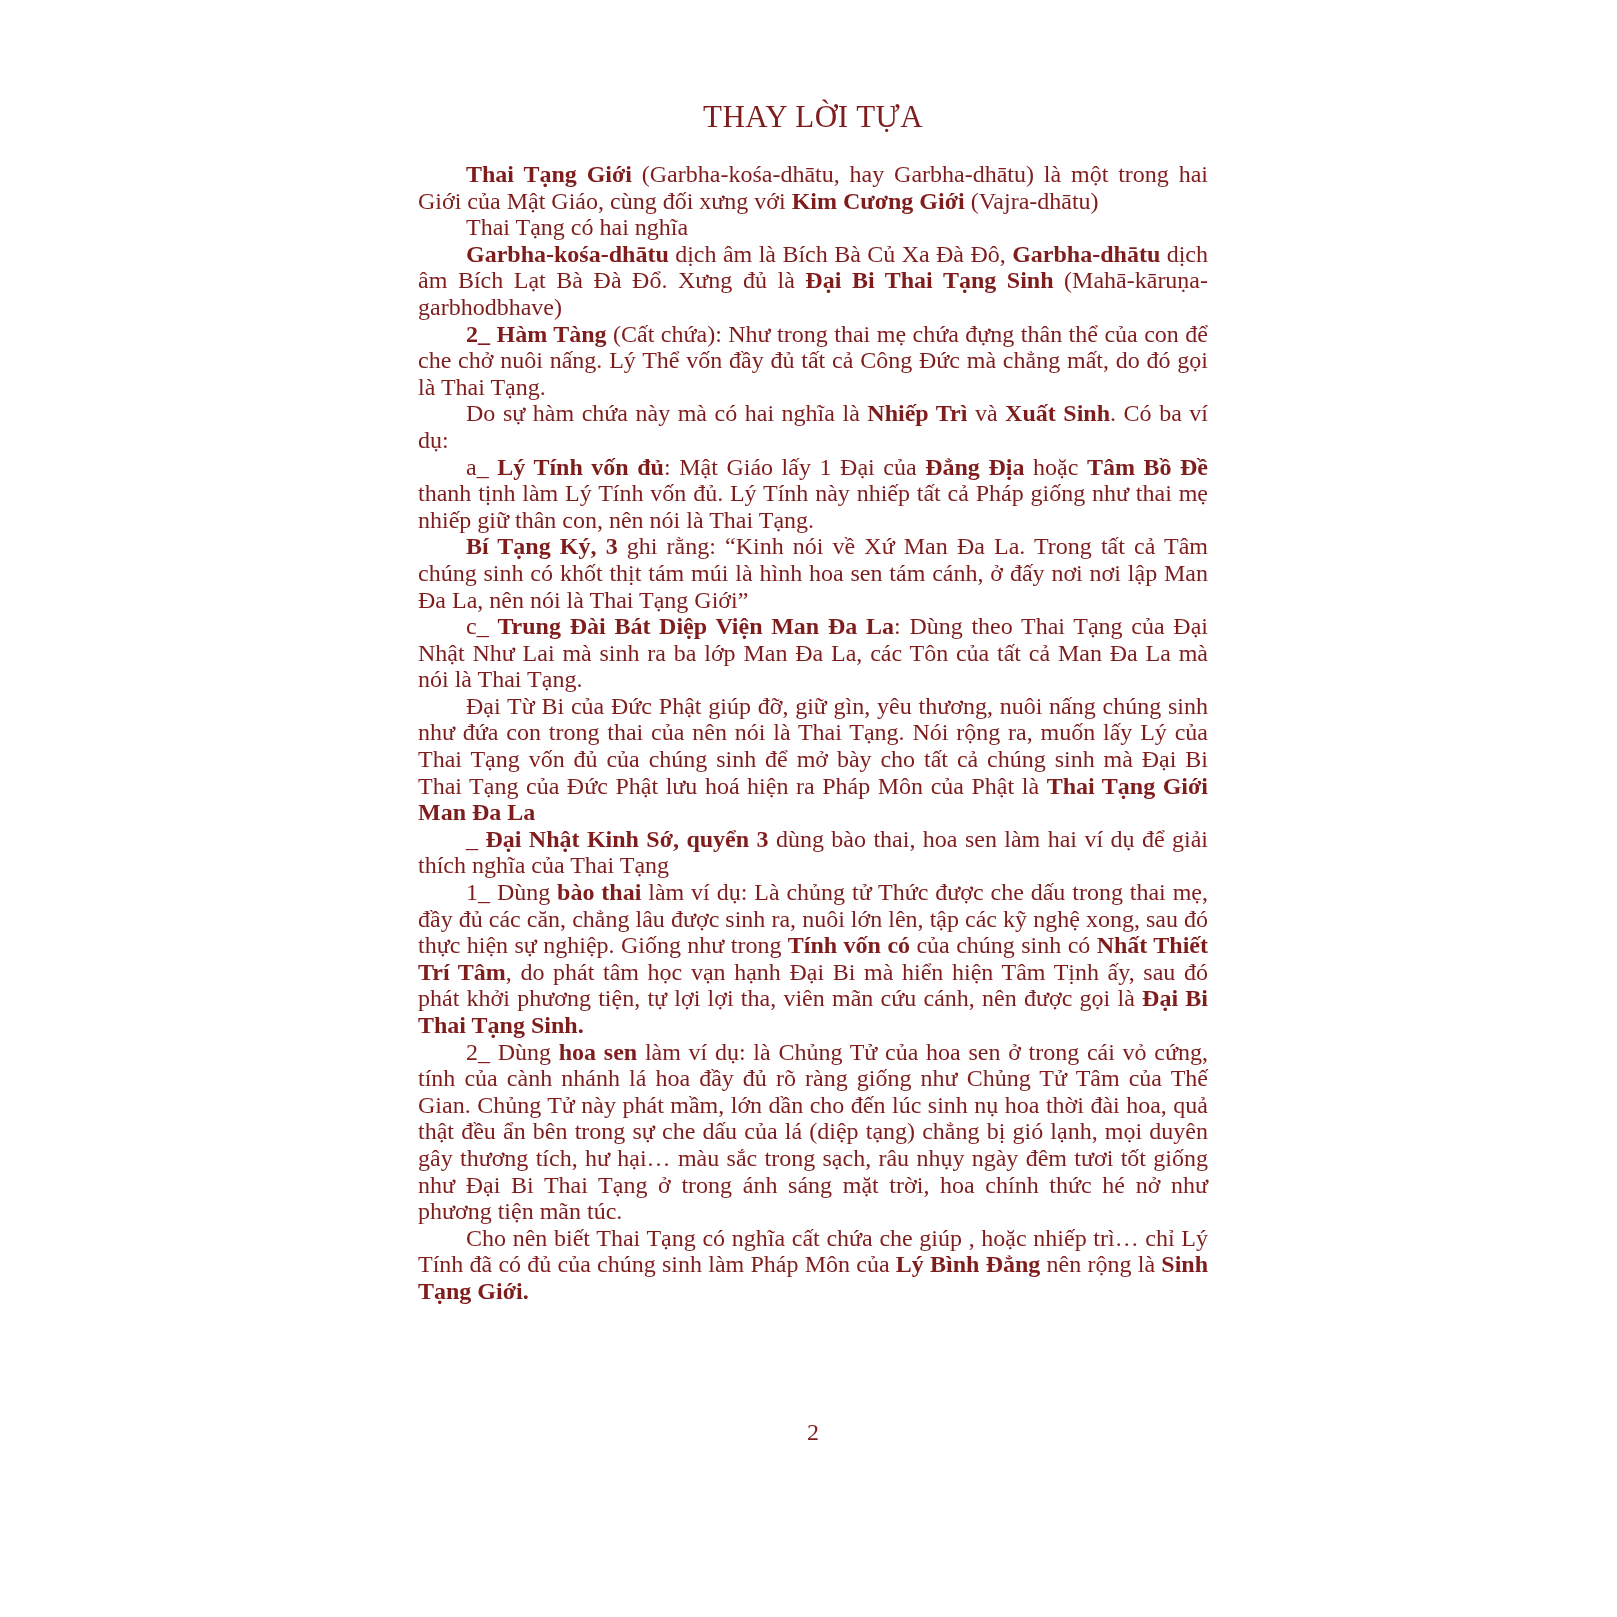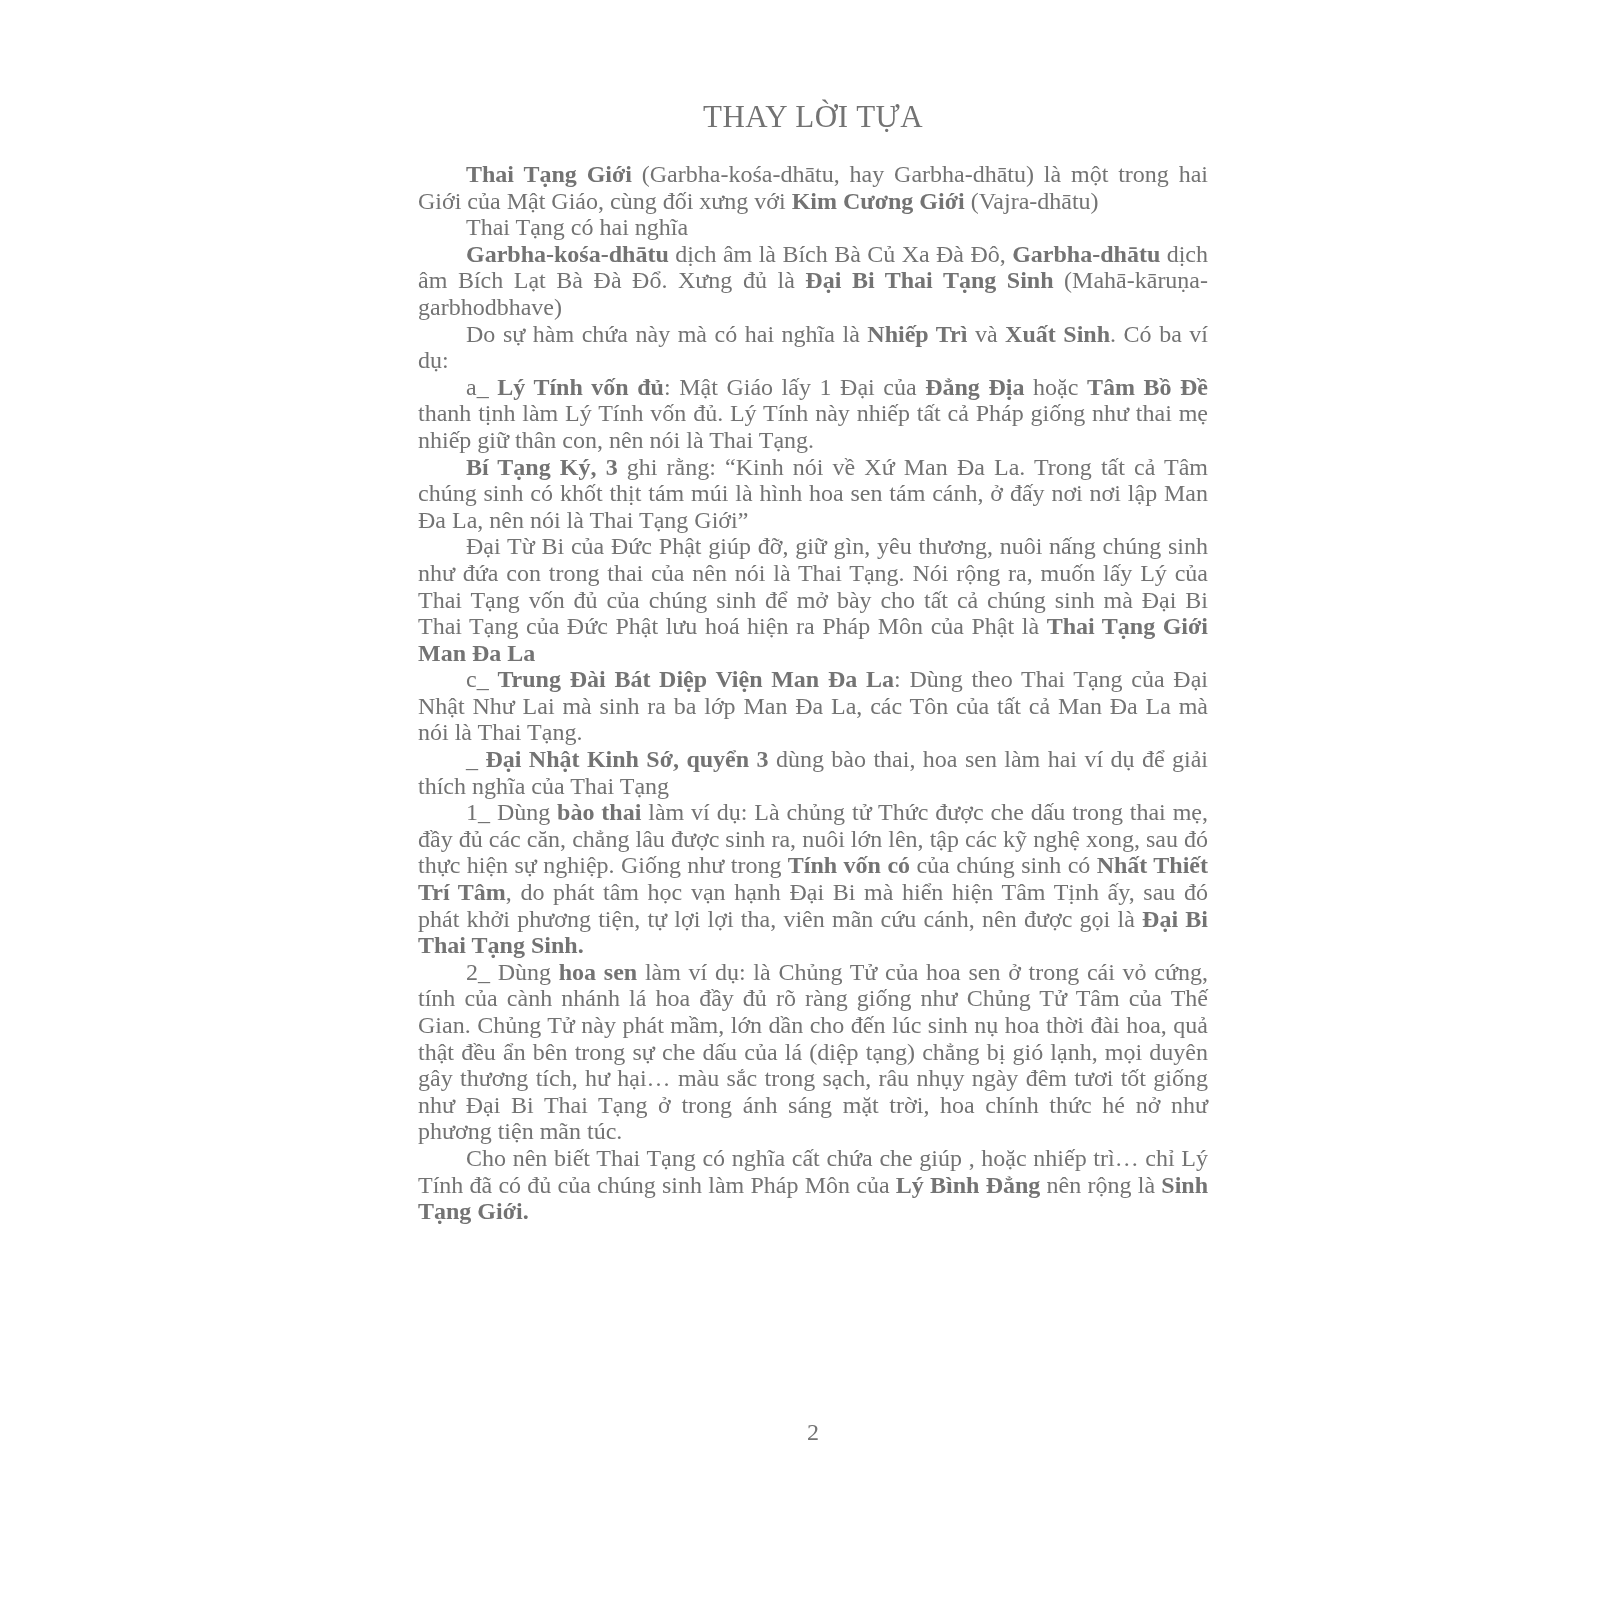--- a/index.html
+++ b/index.html
@@ -1,21 +1,21 @@
 <!DOCTYPE html>
 <html><head>
 <meta charset="utf-8">
 <style>
   html, body { margin: 0; padding: 0; background: #ffffff; }
   .page {
     position: relative;
     width: 1617px;
     height: 1617px;
     background: #ffffff;
-    color: #737373;
+    color: #7f1d1d;
     font-family: "Liberation Serif", "DejaVu Serif", serif;
     overflow: hidden;
   }
   .doc-title {
     position: absolute;
     top: 99px;
     left: 418px;
     width: 790px;
     margin: 0;
     font-size: 31px;
@@ -52,25 +52,26 @@
 </head>
 <body>
 
 <div class="page">
   <h1 class="doc-title">THAY LỜI TỰA</h1>
 
   <div class="doc-body">
       <p class="para"><span class="b">Thai Tạng Giới</span><span class="n"> (Garbha-kośa-dhātu, hay Garbha-dhātu) là một trong hai Giới của Mật Giáo, cùng đối xưng với </span><span class="b">Kim Cương Giới</span><span class="n"> (Vajra-dhātu)</span></p>
       <p class="para"><span class="n">Thai Tạng có hai nghĩa</span></p>
       <p class="para"><span class="b">Garbha-kośa-dhātu</span><span class="n"> dịch âm là Bích Bà Củ Xa Đà Đô, </span><span class="b">Garbha-dhātu</span><span class="n"> dịch âm Bích Lạt Bà Đà Đổ. Xưng đủ là </span><span class="b">Đại Bi Thai Tạng Sinh</span><span class="n"> (Mahā-kāruṇa-garbhodbhave)</span></p>
+      <p class="para"><span class="b">2_ Hàm Tàng</span><span class="n"> (Cất chứa): Như trong thai mẹ chứa đựng thân thể của con để che chở nuôi nấng. Lý Thể vốn đầy đủ tất cả Công Đức mà chẳng mất, do đó gọi là Thai Tạng.</span></p>
       <p class="para"><span class="n">Do sự hàm chứa này mà có hai nghĩa là </span><span class="b">Nhiếp Trì</span><span class="n"> và </span><span class="b">Xuất Sinh</span><span class="n">. Có ba ví dụ:</span></p>
       <p class="para"><span class="n">a_ </span><span class="b">Lý Tính vốn đủ</span><span class="n">: Mật Giáo lấy 1 Đại của </span><span class="b">Đẳng Địa</span><span class="n"> hoặc </span><span class="b">Tâm Bồ Đề</span><span class="n"> thanh tịnh làm Lý Tính vốn đủ. Lý Tính này nhiếp tất cả Pháp giống như thai mẹ nhiếp giữ thân con, nên nói là Thai Tạng.</span></p>
       <p class="para"><span class="b">Bí Tạng Ký, 3</span><span class="n"> ghi rằng: “Kinh nói về Xứ Man Đa La. Trong tất cả Tâm chúng sinh có khốt thịt tám múi là hình hoa sen tám cánh, ở đấy nơi nơi lập Man Đa La, nên nói là Thai Tạng Giới”</span></p>
+      <p class="para"><span class="n">c_ </span><span class="b">Trung Đài Bát Diệp Viện Man Đa La</span><span class="n">: Dùng theo Thai Tạng của Đại Nhật Như Lai mà sinh ra ba lớp Man Đa La, các Tôn của tất cả Man Đa La mà nói là Thai Tạng.</span></p>
       <p class="para"><span class="n">Đại Từ Bi của Đức Phật giúp đỡ, giữ gìn, yêu thương, nuôi nấng chúng sinh như đứa con trong thai của nên nói là Thai Tạng. Nói rộng ra, muốn lấy Lý của Thai Tạng vốn đủ của chúng sinh để mở bày cho tất cả chúng sinh mà Đại Bi Thai Tạng của Đức Phật lưu hoá hiện ra Pháp Môn của Phật là </span><span class="b">Thai Tạng Giới Man Đa La</span></p>
-      <p class="para"><span class="n">c_ </span><span class="b">Trung Đài Bát Diệp Viện Man Đa La</span><span class="n">: Dùng theo Thai Tạng của Đại Nhật Như Lai mà sinh ra ba lớp Man Đa La, các Tôn của tất cả Man Đa La mà nói là Thai Tạng.</span></p>
       <p class="para"><span class="n">_ </span><span class="b">Đại Nhật Kinh Sớ, quyển 3</span><span class="n"> dùng bào thai, hoa sen làm hai ví dụ để giải thích nghĩa của Thai Tạng</span></p>
       <p class="para"><span class="n">1_ Dùng </span><span class="b">bào thai</span><span class="n"> làm ví dụ: Là chủng tử Thức được che dấu trong thai mẹ, đầy đủ các căn, chẳng lâu được sinh ra, nuôi lớn lên, tập các kỹ nghệ xong, sau đó thực hiện sự nghiệp. Giống như trong </span><span class="b">Tính vốn có</span><span class="n"> của chúng sinh có </span><span class="b">Nhất Thiết Trí Tâm</span><span class="n">, do phát tâm học vạn hạnh Đại Bi mà hiển hiện Tâm Tịnh ấy, sau đó phát khởi phương tiện, tự lợi lợi tha, viên mãn cứu cánh, nên được gọi là </span><span class="b">Đại Bi Thai Tạng Sinh.</span></p>
       <p class="para"><span class="n">2_ Dùng </span><span class="b">hoa sen</span><span class="n"> làm ví dụ: là Chủng Tử của hoa sen ở trong cái vỏ cứng, tính của cành nhánh lá hoa đầy đủ rõ ràng giống như Chủng Tử Tâm của Thế Gian. Chủng Tử này phát mầm, lớn dần cho đến lúc sinh nụ hoa thời đài hoa, quả thật đều ẩn bên trong sự che dấu của lá (diệp tạng) chẳng bị gió lạnh, mọi duyên gây thương tích, hư hại… màu sắc trong sạch, râu nhụy ngày đêm tươi tốt giống như Đại Bi Thai Tạng ở trong ánh sáng mặt trời, hoa chính thức hé nở như phương tiện mãn túc.</span></p>
       <p class="para"><span class="n">Cho nên biết Thai Tạng có nghĩa cất chứa che giúp , hoặc nhiếp trì… chỉ Lý Tính đã có đủ của chúng sinh làm Pháp Môn của </span><span class="b">Lý Bình Đẳng</span><span class="n"> nên rộng là </span><span class="b">Sinh Tạng Giới.</span></p>
     </div>
 
   <div class="page-number">2</div>
 </div>
 
 </body></html>

